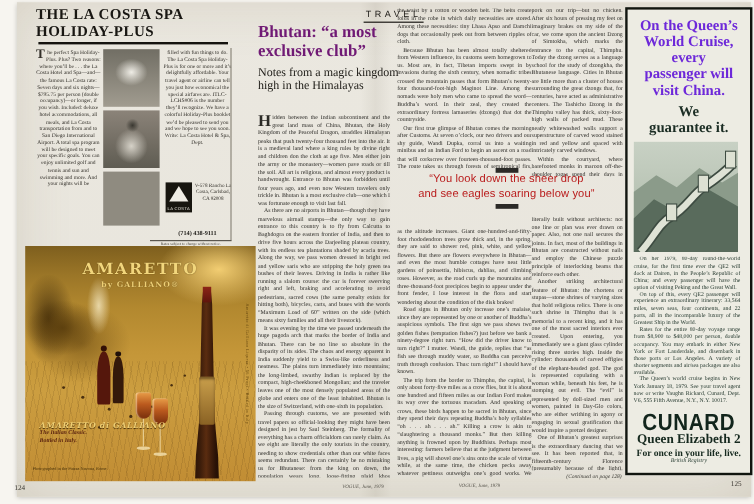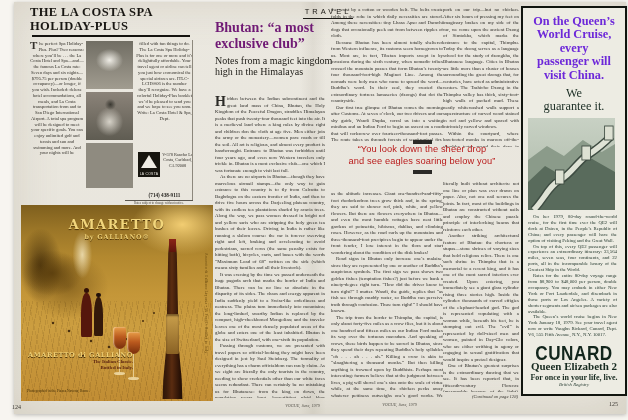--- a/index.html
+++ b/index.html
@@ -53,21 +53,21 @@
   .glass .stem{width:1.8px;height:23px;margin:0 auto;background:rgba(244,226,178,.7);}
   .glass .base{width:11px;height:2.6px;margin:0 auto;background:rgba(244,226,178,.8);border-radius:50%;}
   #am-glass1{left:92px;top:122px;}
   #am-glass2{left:106px;top:127px;}
   #am-bottle{left:135px;top:34px;width:33px;height:160px;}
   #am-bottle .body{position:absolute;left:0;top:0;width:100%;height:100%;
     background:linear-gradient(90deg,#1a0c04,#3a1c0a 32%,#5a2c10 48%,#2a1206 72%,#150903);
     clip-path:polygon(41% 0,59% 0,63% 9%,69% 68%,78% 88%,80% 100%,20% 100%,22% 88%,31% 68%,37% 9%);}
   #am-bottle .cap{position:absolute;left:38%;top:0;width:24%;height:8%;background:linear-gradient(180deg,#8c2517,#5e150c);}
   #am-bottle .label{position:absolute;left:31%;top:47%;width:38%;height:25%;background:linear-gradient(180deg,#caa04c,#8a6224);border-radius:1.5px;box-shadow:inset 0 2px 2px rgba(40,20,4,.5);}
-  #am-lockup{left:0;top:146px;width:112px;text-align:right;}
+  #am-lockup{left:12px;top:146px;width:112px;text-align:left;font-style:italic;}
   #am-lockup .k1{font-family:"DejaVu Serif",serif;font-weight:bold;font-size:6.6px;letter-spacing:.5px;color:#efcf74;text-shadow:0 .5px .6px #4c3208;}
   #am-lockup .k2,#am-lockup .k3{font-size:4.9px;font-weight:bold;color:#5c2410;line-height:5.8px;}
   #am-caption{left:6px;top:184px;width:140px;font-size:3.6px;color:#45300a;}
   #am-side{left:183px;top:48px;height:130px;writing-mode:vertical-rl;font-size:3.6px;color:#6b4c12;letter-spacing:.3px;}
   #am-pigeons{left:18px;top:96px;}
 
   
   .serifbody p{margin:0;text-indent:5px;text-align:justify;font-size:4.9px;line-height:6.5px;color:#2b2a26;}
   .serifbody p:first-child{text-indent:0;}
   .serifbody{overflow:hidden;}
@@ -90,21 +90,21 @@
   .folio{font-size:6px;color:#3a3731;}
   #folio-left{left:12px;top:404px;}
   #folio-right{left:596px;top:401px;width:22px;text-align:right;}
   .vfooter{font-style:italic;font-size:4.2px;color:#55524a;text-align:center;}
   #vfooter1{left:255px;top:403px;width:95px;}
   #vfooter2{left:352px;top:401.5px;width:95px;}
 
   
   #cunard{left:521px;top:6px;width:102px;height:386px;border:2.6px solid #11150f;background:#edece3;color:#20342b;}
   #cn-head{position:absolute;left:0;top:7px;width:100%;text-align:center;font-weight:bold;font-size:12.3px;line-height:13.4px;color:#6d28d9;}
-  #cn-head2{position:absolute;left:0;top:79px;width:100%;text-align:center;font-weight:normal;font-size:12.3px;line-height:13.4px;color:#1b2d24;}
+  #cn-head2{position:absolute;left:0;top:79px;width:100%;text-align:center;font-weight:bold;font-size:12.3px;line-height:13.4px;color:#1b2d24;}
   #cn-photo{position:absolute;left:5px;top:110px;width:87px;height:92px;}
   #cn-body{position:absolute;left:5px;top:206px;width:89px;height:126px;overflow:hidden;}
   #cn-body p{margin:0;text-indent:5px;text-align:justify;font-size:4.8px;line-height:5.9px;color:#24382e;}
   #cn-logo{position:absolute;left:0;top:334px;width:100%;text-align:center;font-family:"Liberation Sans",sans-serif;font-weight:900;font-size:16.5px;letter-spacing:.5px;color:#12251c;transform:scale(1.04,1.18);transform-origin:center top;}
   #cn-ship{position:absolute;left:0;top:352px;width:100%;text-align:center;font-weight:bold;font-size:11px;color:#16291f;}
   #cn-slogan{position:absolute;left:0;top:364.5px;width:100%;text-align:center;font-weight:bold;font-size:8px;color:#16291f;}
   #cn-reg{position:absolute;left:0;top:374px;width:100%;text-align:center;font-style:italic;font-size:4.8px;color:#2c4036;}
 </style>
 </head>
 <body>

